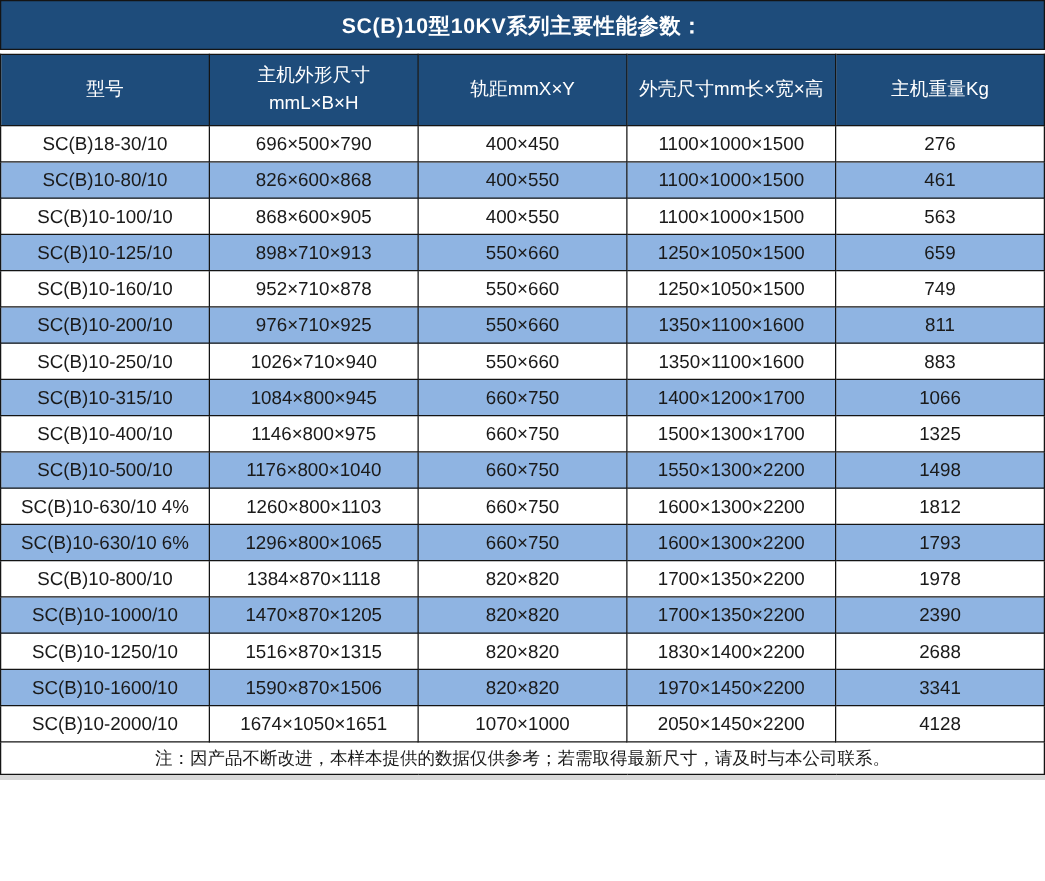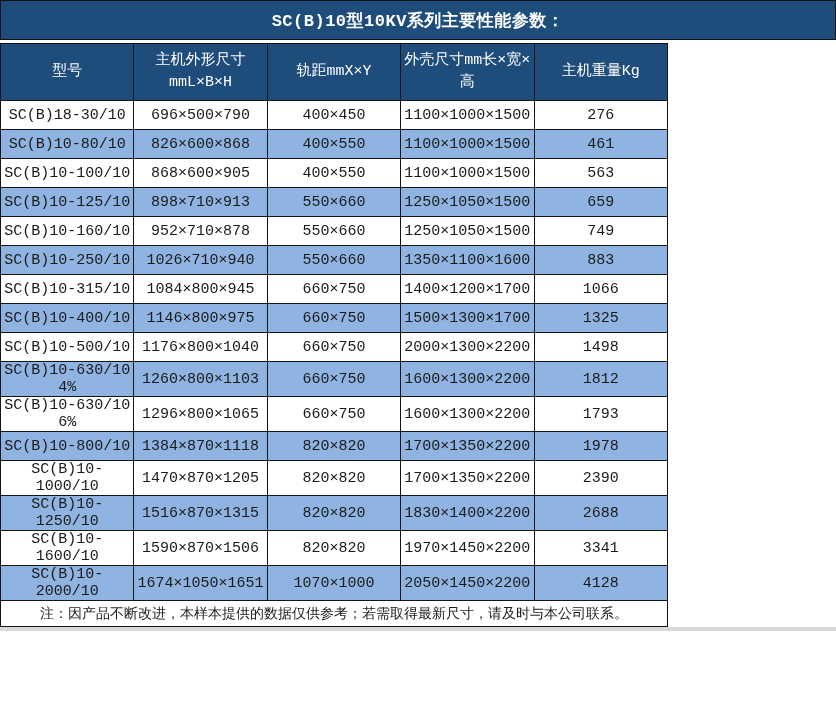--- a/index.html
+++ b/index.html
@@ -6,42 +6,41 @@
     margin: 0;
     padding: 0;
     background: #ffffff;
     font-family: "Liberation Sans", "DejaVu Sans", sans-serif;
   }
   .container {
     width: 836px;
     height: 705px;
     box-sizing: border-box;
     background: #ffffff;
-    font-family: Liberation Mono, monospace;
   }
   .title-bar {
     box-sizing: border-box;
     width: 836px;
     height: 40px;
     background: #1E4C7B;
     border: 1px solid #141414;
     display: flex;
     align-items: center;
     justify-content: center;
     color: #ffffff;
     font-size: 17px;
     font-weight: bold;
     letter-spacing: 0.5px;
   }
   .title-gap {
     height: 3px;
     background: #ffffff;
   }
   table.spec {
-    width: 668px;
+    width: 836px;
     border-collapse: collapse;
     table-layout: fixed;
   }
   table.spec col { width: 20%; }
   table.spec th {
     box-sizing: border-box;
     background: #1E4C7B;
     color: #ffffff;
     font-size: 15px;
     font-weight: normal;
@@ -137,20 +136,27 @@
           <td>659</td>
         </tr>
         <tr>
           <td>SC(B)10-160/10</td>
           <td>952×710×878</td>
           <td>550×660</td>
           <td>1250×1050×1500</td>
           <td>749</td>
         </tr>
         <tr>
+          <td>SC(B)10-200/10</td>
+          <td>976×710×925</td>
+          <td>550×660</td>
+          <td>1350×1100×1600</td>
+          <td>811</td>
+        </tr>
+        <tr>
           <td>SC(B)10-250/10</td>
           <td>1026×710×940</td>
           <td>550×660</td>
           <td>1350×1100×1600</td>
           <td>883</td>
         </tr>
         <tr>
           <td>SC(B)10-315/10</td>
           <td>1084×800×945</td>
           <td>660×750</td>
@@ -161,21 +167,21 @@
           <td>SC(B)10-400/10</td>
           <td>1146×800×975</td>
           <td>660×750</td>
           <td>1500×1300×1700</td>
           <td>1325</td>
         </tr>
         <tr>
           <td>SC(B)10-500/10</td>
           <td>1176×800×1040</td>
           <td>660×750</td>
-          <td>2000×1300×2200</td>
+          <td>1550×1300×2200</td>
           <td>1498</td>
         </tr>
         <tr>
           <td>SC(B)10-630/10 4%</td>
           <td>1260×800×1103</td>
           <td>660×750</td>
           <td>1600×1300×2200</td>
           <td>1812</td>
         </tr>
         <tr>

